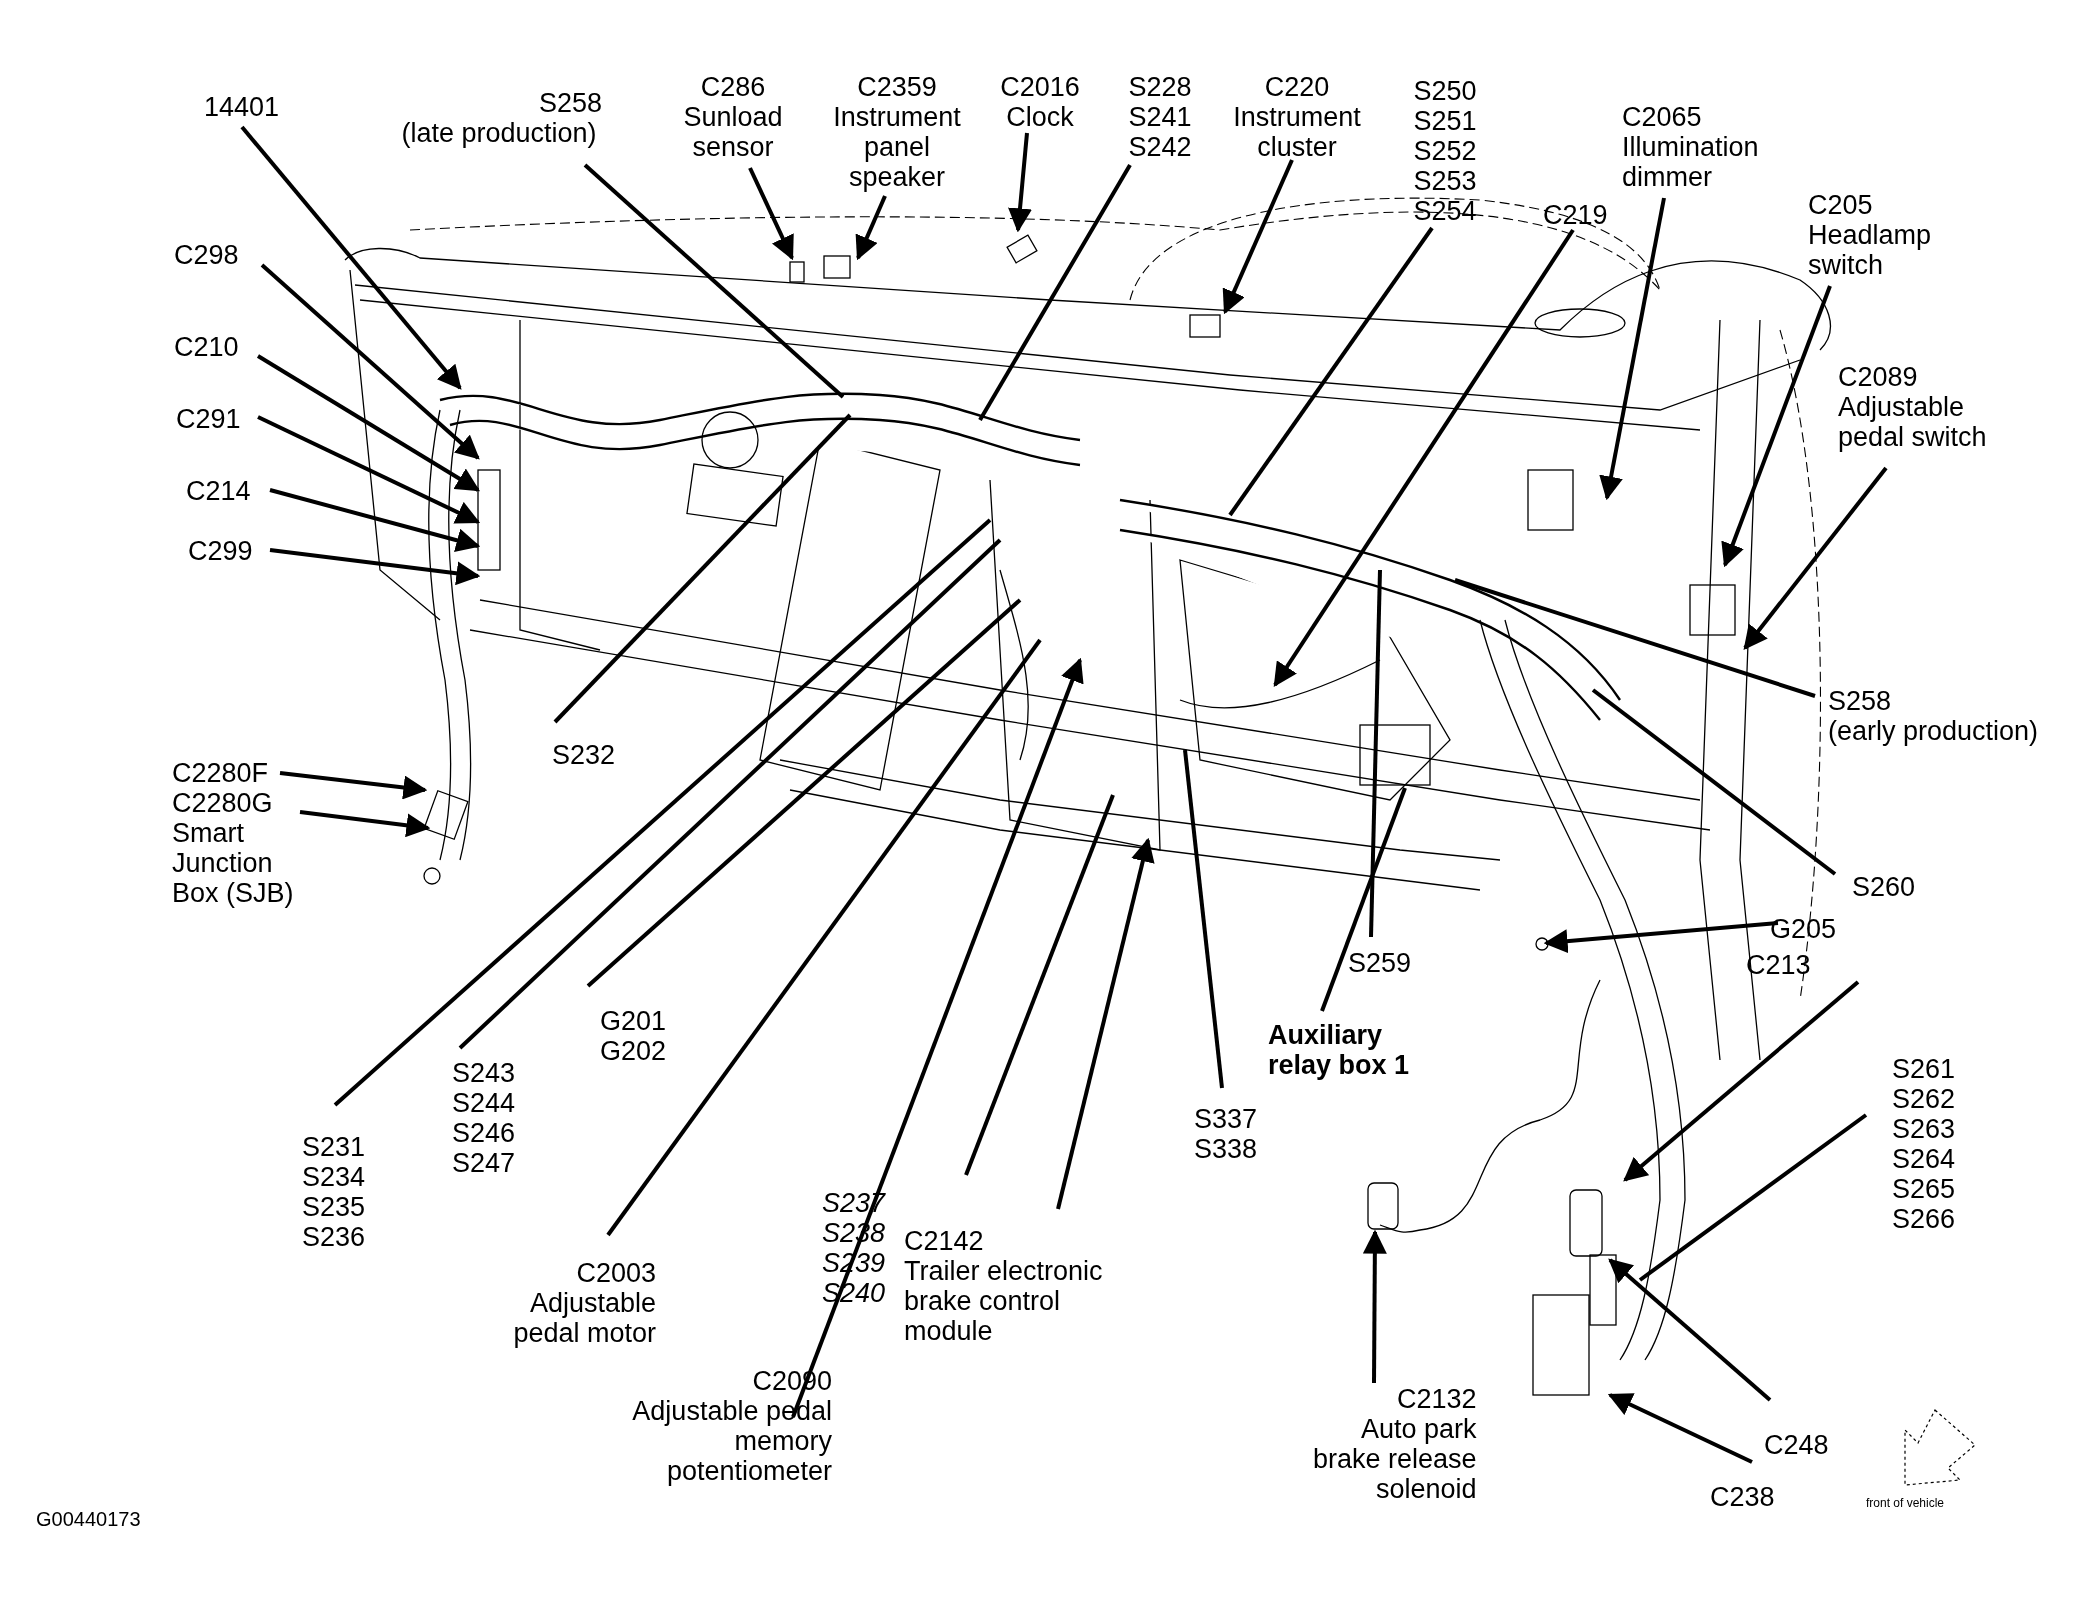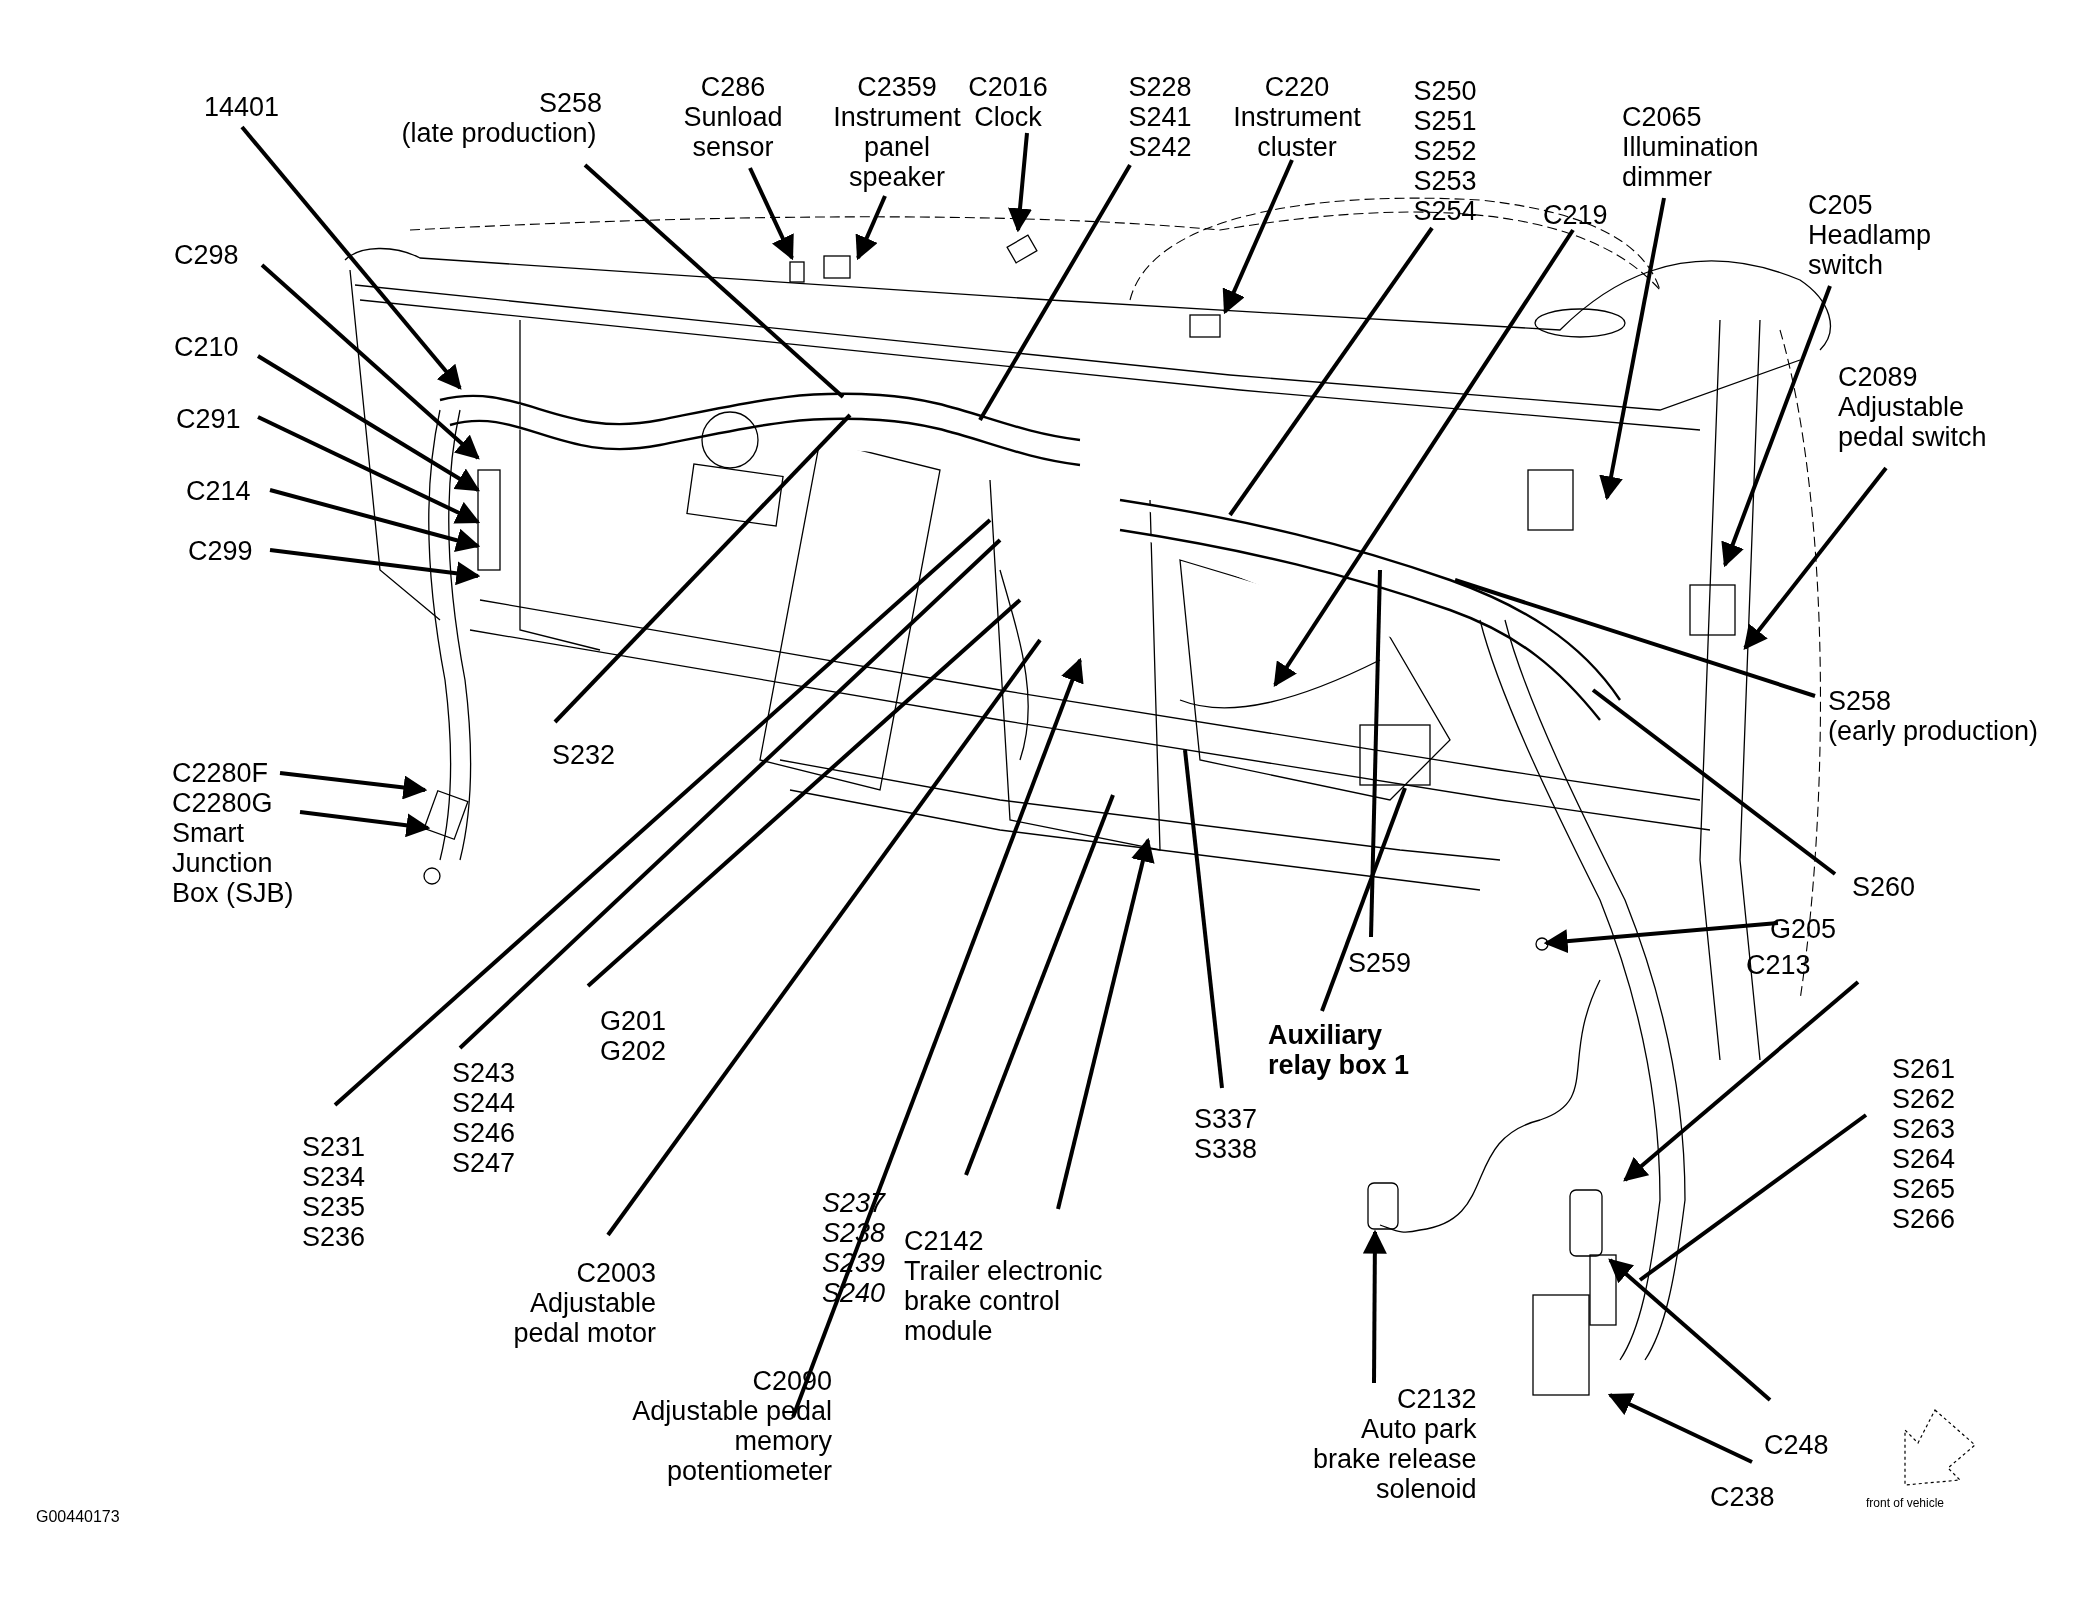--- a/index.html
+++ b/index.html
@@ -5,21 +5,21 @@
   html, body { margin:0; padding:0; background:#ffffff; }
   body { width:2097px; height:1600px; position:relative; overflow:hidden;
          font-family:"Liberation Sans", "DejaVu Sans", sans-serif; color:#000; }
   #stage { position:absolute; left:0; top:0; width:2097px; height:1600px; }
   svg#art { position:absolute; left:0; top:0; width:2097px; height:1600px; }
   .lbl { position:absolute; font-size:27px; line-height:30px; white-space:nowrap; color:#000; }
   .lbl .ln { display:block; }
   .c { text-align:center; }
   .r { text-align:right; }
   .l { text-align:left; }
-  .fig-id { position:absolute; left:36px; top:1508px; font-size:16px; }
+  .fig-id { position:absolute; left:36px; top:1508px; font-size:20px; }
   .front { position:absolute; left:1866px; top:1496px; font-size:12px; }
   .thin { stroke:#000; fill:none; stroke-width:1.3; }
   .dash { stroke:#000; fill:none; stroke-width:1.1; stroke-dasharray:10 5; }
   .harn { stroke:#000; fill:#fff; stroke-width:2.4; }
   .lead { stroke:#000; stroke-width:4; fill:none; }
 </style>
 </head>
 <body>
 
 <div id="stage">
@@ -154,21 +154,21 @@
       <span class="ln">C286</span>
       <span class="ln">Sunload</span>
       <span class="ln">sensor</span>
     </div>
 <div class="lbl c" style="left:822px;top:72px;width:150px;">
       <span class="ln">C2359</span>
       <span class="ln">Instrument</span>
       <span class="ln">panel</span>
       <span class="ln">speaker</span>
     </div>
-<div class="lbl c" style="left:958px;top:72px;width:100px;">
+<div class="lbl c" style="left:990px;top:72px;width:100px;">
       <span class="ln">C2016</span>
       <span class="ln">Clock</span>
     </div>
 <div class="lbl c" style="left:1115px;top:72px;width:90px;">
       <span class="ln">S228</span>
       <span class="ln">S241</span>
       <span class="ln">S242</span>
     </div>
 <div class="lbl c" style="left:1222px;top:72px;width:150px;">
       <span class="ln">C220</span>

